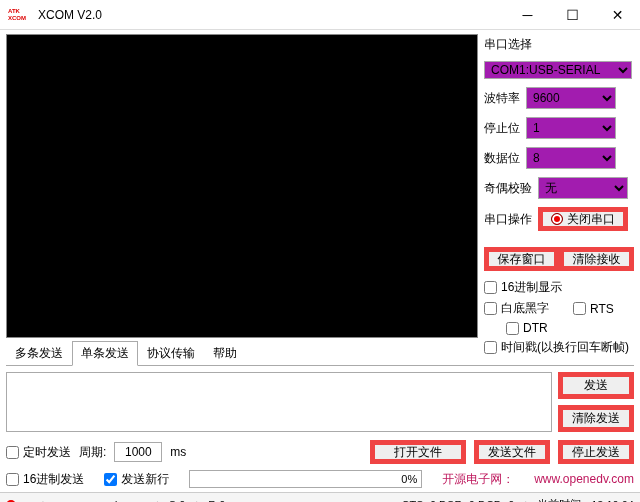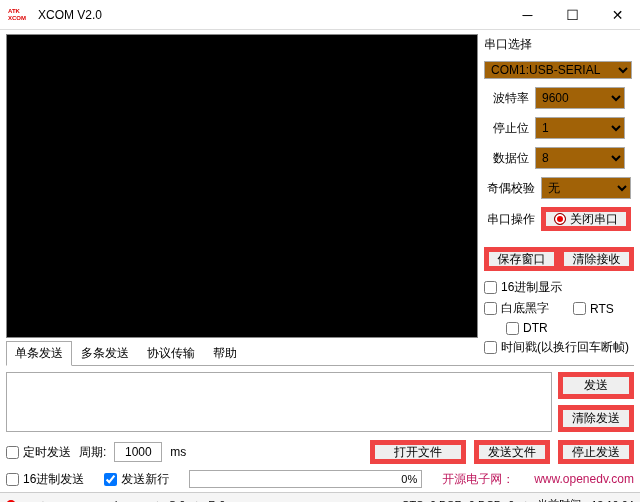--- a/index.html
+++ b/index.html
@@ -6,23 +6,23 @@
 body { font-family: "Microsoft YaHei", sans-serif; font-size: 12px; background: #fff; width: 640px; height: 502px; overflow: hidden; }
 .titlebar { height: 30px; display: flex; align-items: center; border-bottom: 1px solid #ddd; background: #fff; }
 .titlebar .logo { width: 24px; height: 16px; margin: 0 6px 0 8px; display: flex; flex-direction: column; justify-content: center; }
 .titlebar .logo span { font-size: 6px; font-weight: bold; color: #d00; line-height: 7px; }
 .titlebar .title { flex: 1; }
 .winbtns { display: flex; }
 .winbtn { width: 45px; height: 30px; display: flex; align-items: center; justify-content: center; font-size: 14px; }
 .content { display: flex; height: 308px; padding: 4px 6px 0 6px; gap: 6px; }
 .display { flex: 1; background: #000; border: 1px solid #888; }
 .sidebar { width: 150px; display: flex; flex-direction: column; gap: 8px; padding-top: 2px; }
-.side-row { display: flex; align-items: center; justify-content: center; gap: 6px; }
+.side-row { display: flex; align-items: center; justify-content: flex-start; gap: 6px; }
 .side-label { white-space: nowrap; }
-select { height: 22px; border: 1px solid #aaa; background: #a16207; font-size: 12px; padding: 0 2px; }
+select { height: 22px; border: 1px solid #aaa; background: #a21caf; font-size: 12px; padding: 0 2px; }
 .sel-full { width: 148px; }
 .sel-sm { width: 90px; }
 .btn { border: 5px solid #ef4444; background: #efefef; height: 24px; font-size: 12px; padding: 0 6px; display: inline-flex; align-items: center; justify-content: center; cursor: pointer; }
 .rec-ind { width: 12px; height: 12px; border-radius: 50%; background: #e00; box-shadow: 0 0 0 2px #fff inset; border: 1px solid #800; display: inline-block; margin-right: 4px; }
 .btn-row { display: flex; }
 .btn-row .btn { flex: 1; }
 .chk-line { display: flex; align-items: center; gap: 4px; }
 .chk-line input { margin: 0; }
 .chk-grid { display: flex; flex-wrap: wrap; gap: 4px 24px; }
 .tabs { display: flex; border-bottom: 1px solid #aaa; margin: 2px 6px 0 6px; }
@@ -112,22 +112,22 @@
         </label>
       <label class="chk-line">
           <input type="checkbox" style="">
           <span>时间戳(以换行回车断帧)</span>
         </label>
     </div>
   </div>
 </div>
 
 <div class="tabs">
+  <div class="tab">多条发送</div>
   <div class="tab active">单条发送</div>
-  <div class="tab">多条发送</div>
   <div class="tab">协议传输</div>
   <div class="tab">帮助</div>
 </div>
 
 <div class="sendarea">
   <textarea style=""></textarea>
   <div class="sendbtns">
     <button class="btn">发送</button>
     <button class="btn">清除发送</button>
   </div>

